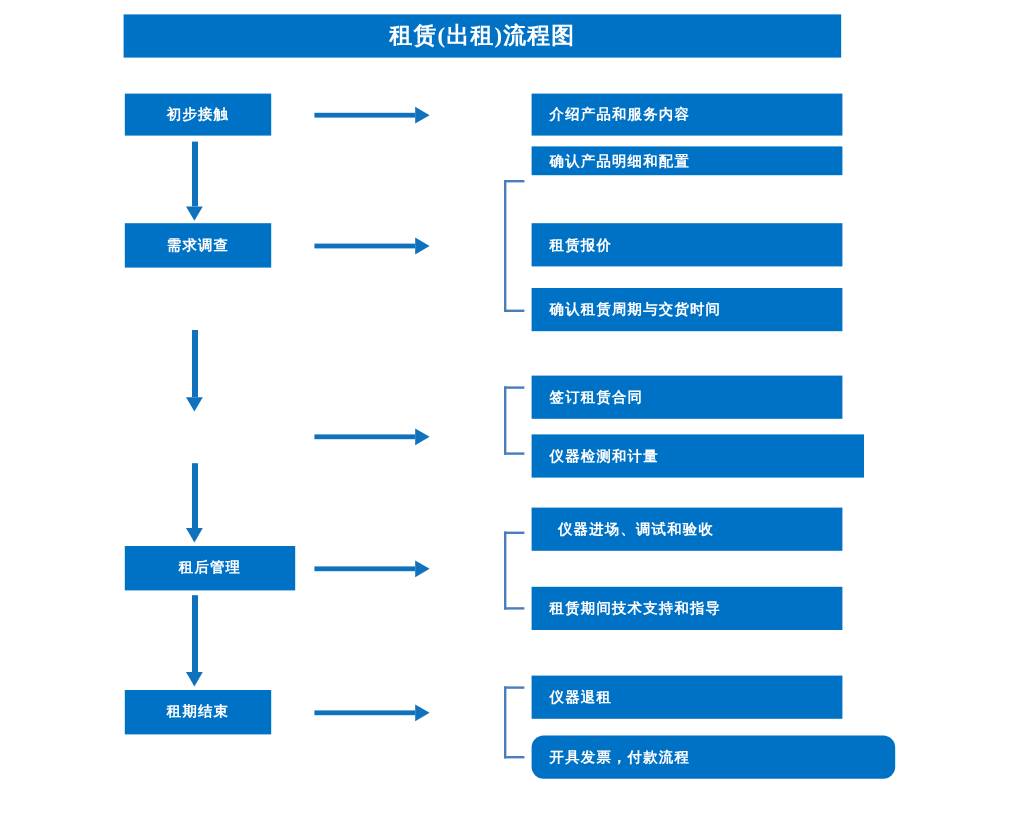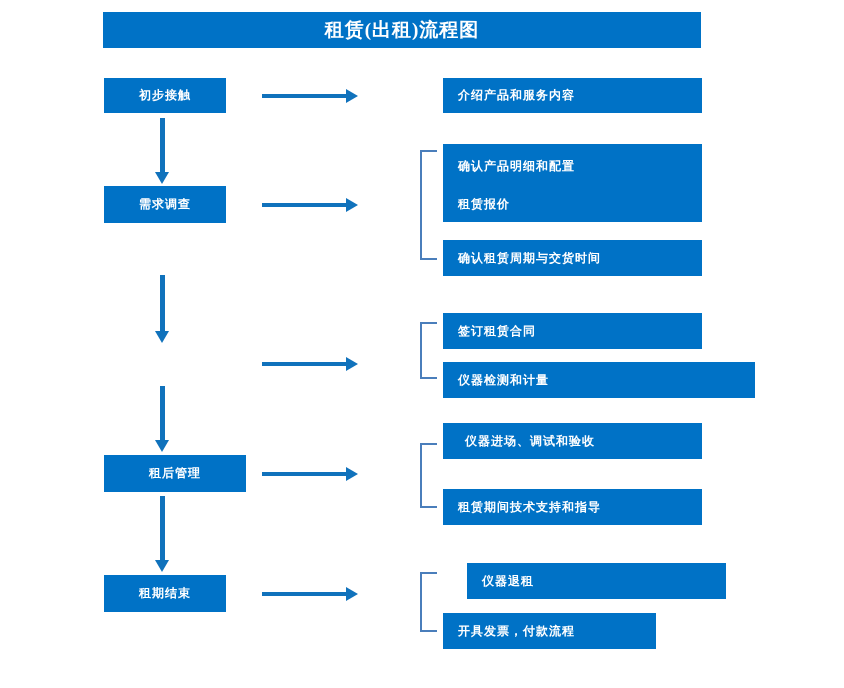--- a/index.html
+++ b/index.html
@@ -178,31 +178,31 @@
   <div class="bracket" style="left:420px; top:150px; width:17px; height:110px;"></div>
 
   <div class="bracket" style="left:420px; top:322px; width:17px; height:57px;"></div>
 
   <div class="bracket" style="left:420px; top:443px; width:17px; height:65px;"></div>
 
   <div class="bracket" style="left:420px; top:572px; width:17px; height:60px;"></div>
 
   <div class="box detail" style="left:443px; top:78px; width:259px; height:35px;">介绍产品和服务内容</div>
 
-  <div class="box detail" style="left:443px; top:144px; width:259px; height:44px;">确认产品明细和配置</div>
+  <div class="box detail" style="left:443px; top:122px; width:259px; height:24px;">确认产品明细和配置</div>
 
   <div class="box detail" style="left:443px; top:186px; width:259px; height:36px;">租赁报价</div>
 
   <div class="box detail" style="left:443px; top:240px; width:259px; height:36px;">确认租赁周期与交货时间</div>
 
   <div class="box detail" style="left:443px; top:313px; width:259px; height:36px;">签订租赁合同</div>
 
-  <div class="box detail" style="left:443px; top:362px; width:312px; height:36px;">仪器检测和计量</div>
+  <div class="box detail" style="left:443px; top:362px; width:277px; height:36px;">仪器检测和计量</div>
 
   <div class="box detail" style="left:443px; top:423px; width:259px; height:36px;padding-left:22px;">仪器进场、调试和验收</div>
 
   <div class="box detail" style="left:443px; top:489px; width:259px; height:36px;">租赁期间技术支持和指导</div>
 
-  <div class="box detail" style="left:443px; top:563px; width:259px; height:36px;margin-left:24px;">仪器退租</div>
-
-  <div class="box detail" style="left:443px; top:613px; width:213px; height:36px;">开具发票，付款流程</div>
+  <div class="box detail" style="left:443px; top:563px; width:259px; height:36px;">仪器退租</div>
+
+  <div class="box detail" style="left:443px; top:613px; width:303px; height:36px;border-radius:10px;">开具发票，付款流程</div>
 
 </div>
 
 </body></html>

